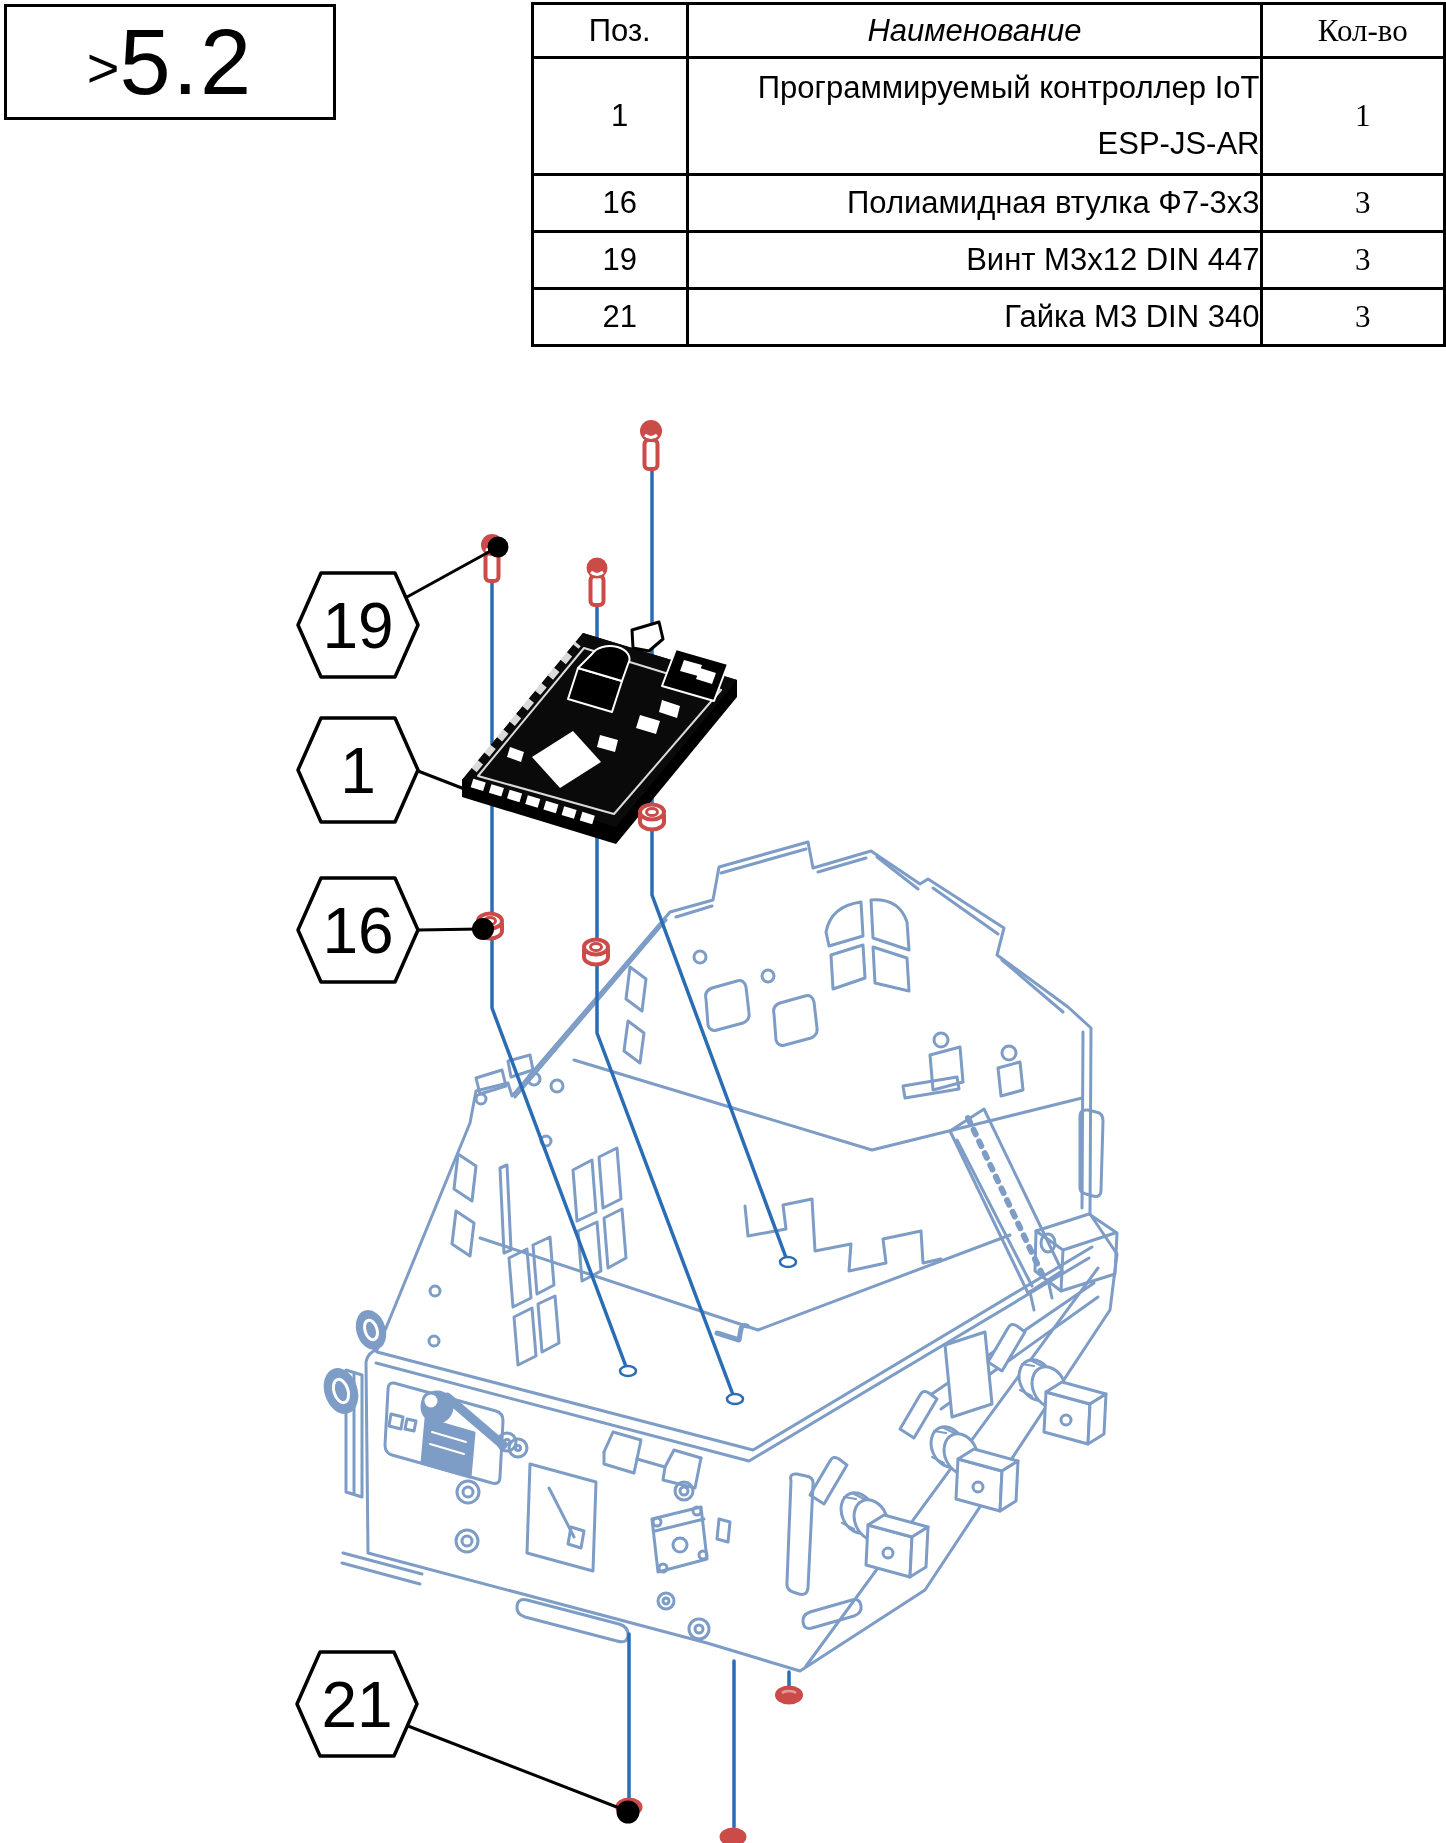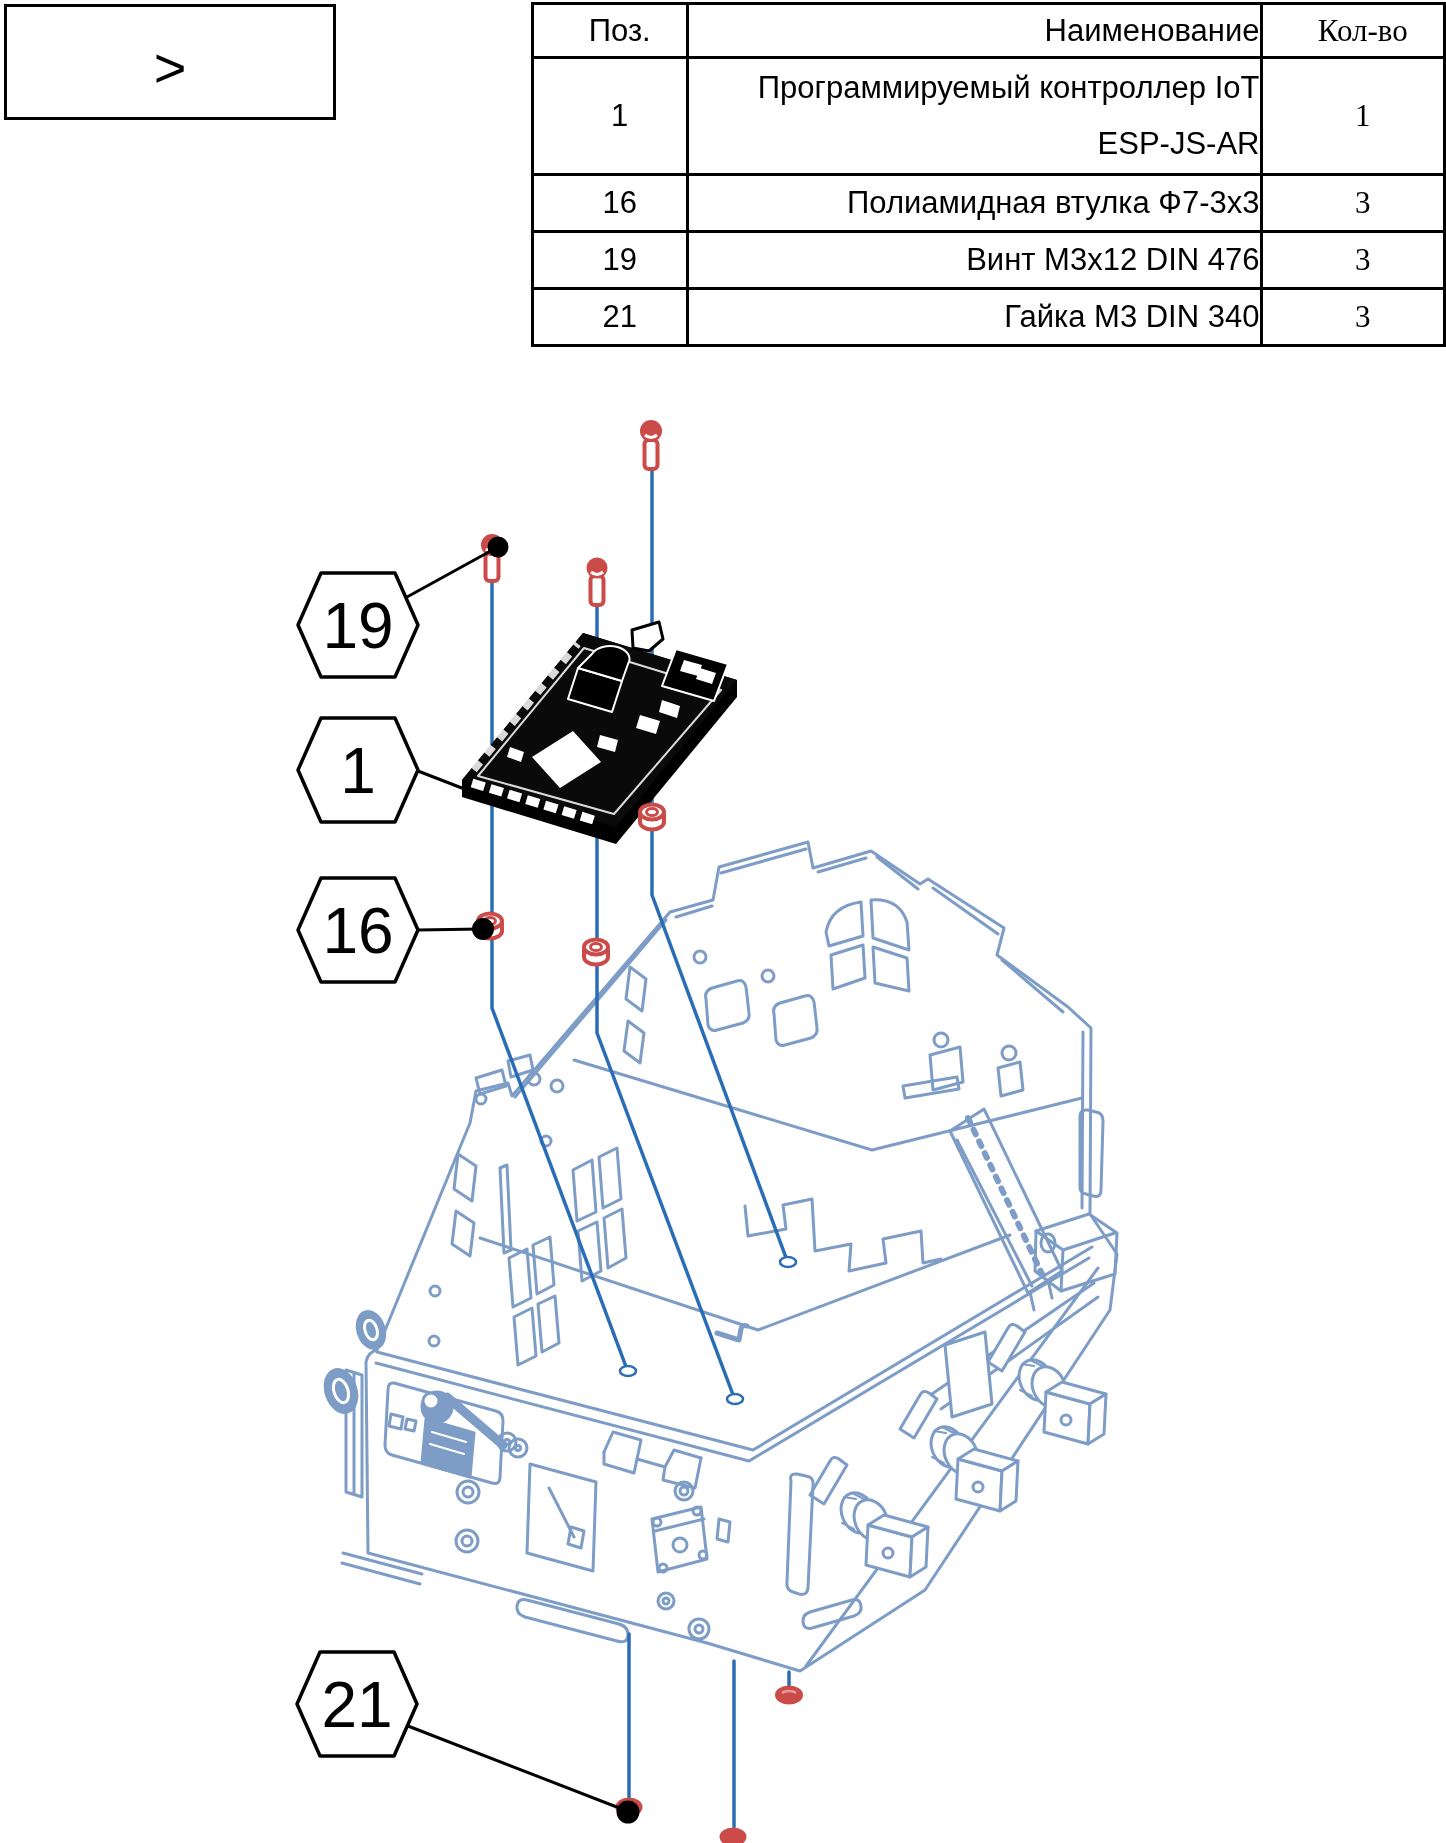--- a/index.html
+++ b/index.html
@@ -24,45 +24,46 @@
   .name2 .l1,.name2 .l2{line-height:56px;}
 
   svg text{font-family:"Liberation Sans",sans-serif;}
   .hexlabel{font-size:64px;}
 </style>
 </head>
 <body>
 
 <div class="step-box">
   <span class="step-prefix">&gt;</span>
+  <span class="step-number">5.2</span>
 </div>
 
 <table class="bom">
   <tbody>
       <tr class="h-head">
     <td class="c-pos">Поз.</td>
-    <td class="c-name" style="padding-left:0;">Наименование</td>
+    <td class="c-name" style="text-align:center;padding-left:0;font-style:italic;">Наименование</td>
     <td class="c-qty">Кол-во</td>
   </tr>
   <tr class="h-big">
     <td class="c-pos">1</td>
     <td class="c-name name2">
       <div class="l1">Программируемый контроллер IoT</div>
       <div class="l2">ESP-JS-AR</div>
     </td>
     <td class="c-qty">1</td>
   </tr>
   <tr class="h-std">
     <td class="c-pos">16</td>
     <td class="c-name">Полиамидная втулка Ф7-3х3</td>
     <td class="c-qty">3</td>
   </tr>
   <tr class="h-std">
     <td class="c-pos">19</td>
-    <td class="c-name">Винт М3х12 DIN 476</td>
+    <td class="c-name">Винт М3х12 DIN 447</td>
     <td class="c-qty">3</td>
   </tr>
   <tr class="h-std">
     <td class="c-pos">21</td>
     <td class="c-name">Гайка М3 DIN 340</td>
     <td class="c-qty">3</td>
   </tr>
 </tbody>
   </table>
 

